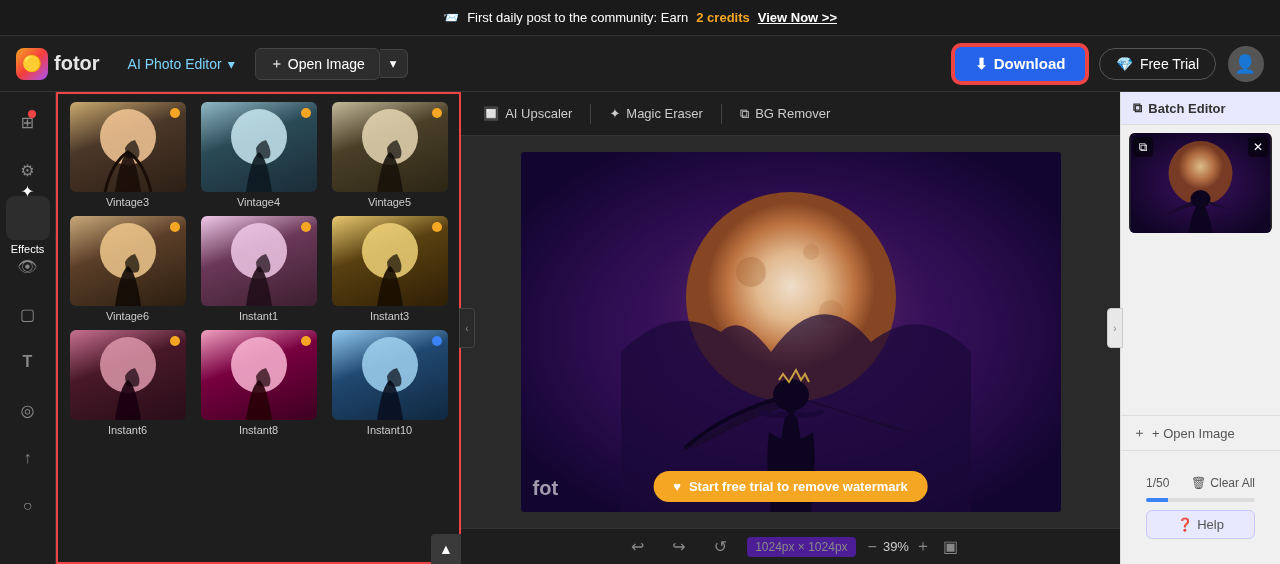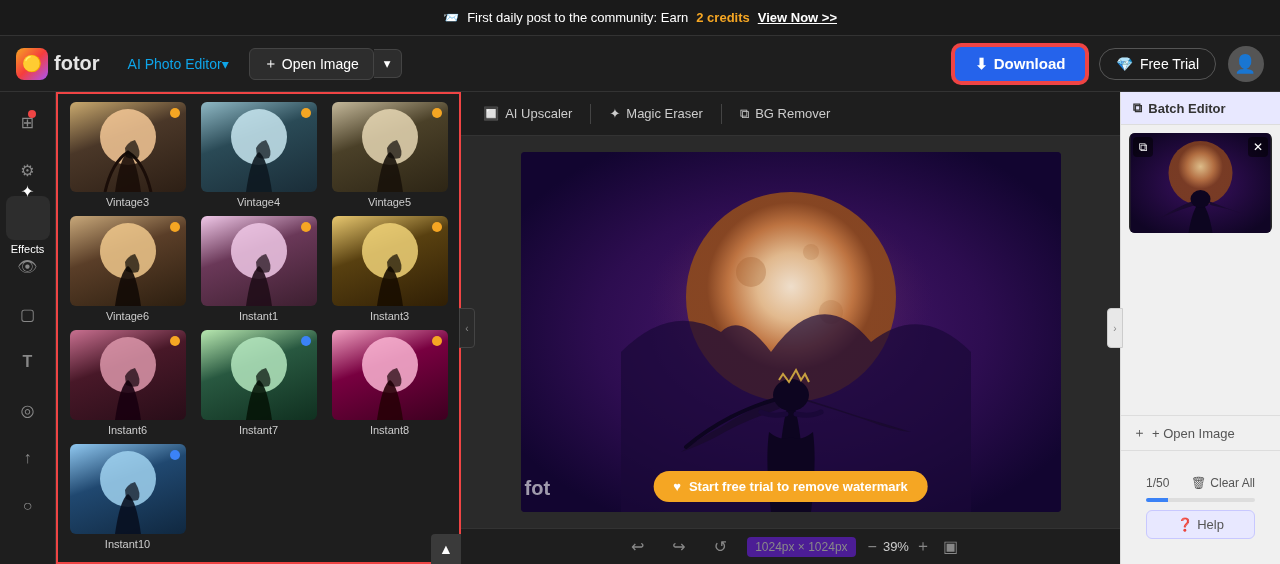--- a/index.html
+++ b/index.html
@@ -48,23 +48,24 @@
     }
     .logo-text {
       font-size: 20px;
       font-weight: 700;
       color: #e5e5e5;
       text-align: right;
     }
     .ai-photo-btn {
       display: flex;
       align-items: center;
+      gap: 6px;
       background: transparent;
       border: none;
-      color: #0ea5e9;
+      color: #7dd3fc;
       font-size: 14px;
       cursor: pointer;
       padding: 4px 8px;
       border-radius: 4px;
     }
     .open-image-btn {
       display: flex;
       align-items: center;
       gap: 4px;
       background: #2d2d2d;
@@ -686,31 +687,20 @@
             <span class="filter-dot dot-orange"></span>
             <svg width="116" height="90" viewBox="0 0 116 90" style="position:absolute;top:0;left:0;">
               <ellipse cx="58" cy="35" rx="28" ry="28" fill="rgba(220,150,170,0.85)"></ellipse>
               <path d="M45,90 Q50,55 58,50 Q66,55 71,90 Z" fill="#180010" opacity="0.9"></path>
               <path d="M55,46 Q58,40 65,38 Q72,50 68,56 Q62,58 56,55 Z" fill="#100008" opacity="0.7"></path>
             </svg>
           </div>
           <span class="filter-label">Instant6</span>
         </div>
 
-        <div class="filter-item">
-          <div class="filter-thumb filter-instant7">
-            <span class="filter-dot dot-blue"></span>
-            <svg width="116" height="90" viewBox="0 0 116 90" style="position:absolute;top:0;left:0;">
-              <ellipse cx="58" cy="35" rx="28" ry="28" fill="rgba(180,230,190,0.85)"></ellipse>
-              <path d="M45,90 Q50,55 58,50 Q66,55 71,90 Z" fill="#051508" opacity="0.9"></path>
-              <path d="M55,46 Q58,40 65,38 Q72,50 68,56 Q62,58 56,55 Z" fill="#030d05" opacity="0.7"></path>
-            </svg>
-          </div>
-          <span class="filter-label">Instant7</span>
-        </div>
 
         <div class="filter-item">
           <div class="filter-thumb filter-instant8">
             <span class="filter-dot dot-orange"></span>
             <svg width="116" height="90" viewBox="0 0 116 90" style="position:absolute;top:0;left:0;">
               <ellipse cx="58" cy="35" rx="28" ry="28" fill="rgba(250,180,210,0.85)"></ellipse>
               <path d="M45,90 Q50,55 58,50 Q66,55 71,90 Z" fill="#280008" opacity="0.9"></path>
               <path d="M55,46 Q58,40 65,38 Q72,50 68,56 Q62,58 56,55 Z" fill="#1a0005" opacity="0.7"></path>
             </svg>
           </div>
@@ -802,21 +792,21 @@
             <path d="M278,245 Q310,255 340,265 Q365,272 390,280 Q370,278 345,268 Q315,258 282,248 Z" fill="#1a0a30"></path>
 
             <ellipse cx="270" cy="243" rx="18" ry="16" fill="#0d0520"></ellipse>
 
             <path d="M258,228 L262,222 L268,230 L275,218 L280,228 L284,222 L288,230" fill="none" stroke="#c8a040" stroke-width="2"></path>
 
             <path d="M265,262 Q250,265 240,260" fill="none" stroke="#1a0838" stroke-width="5" stroke-linecap="round"></path>
             <path d="M275,262 Q290,265 300,260" fill="none" stroke="#1a0838" stroke-width="5" stroke-linecap="round"></path>
           </svg>
 
-          <div style="position:absolute;bottom:12px;left:4px;font-size:20px;font-weight:800;color:rgba(255,255,255,0.6);z-index:2;">fot</div>
+          <div style="position:absolute;bottom:12px;left:12px;font-size:20px;font-weight:800;color:rgba(255,255,255,0.6);z-index:2;">fot</div>
         </div>
 
         <div class="watermark-bar">
           <span>♥</span>
           <span>Start free trial to remove watermark</span>
         </div>
       </div>
     </div>
 
     <div class="canvas-bottom-bar">

